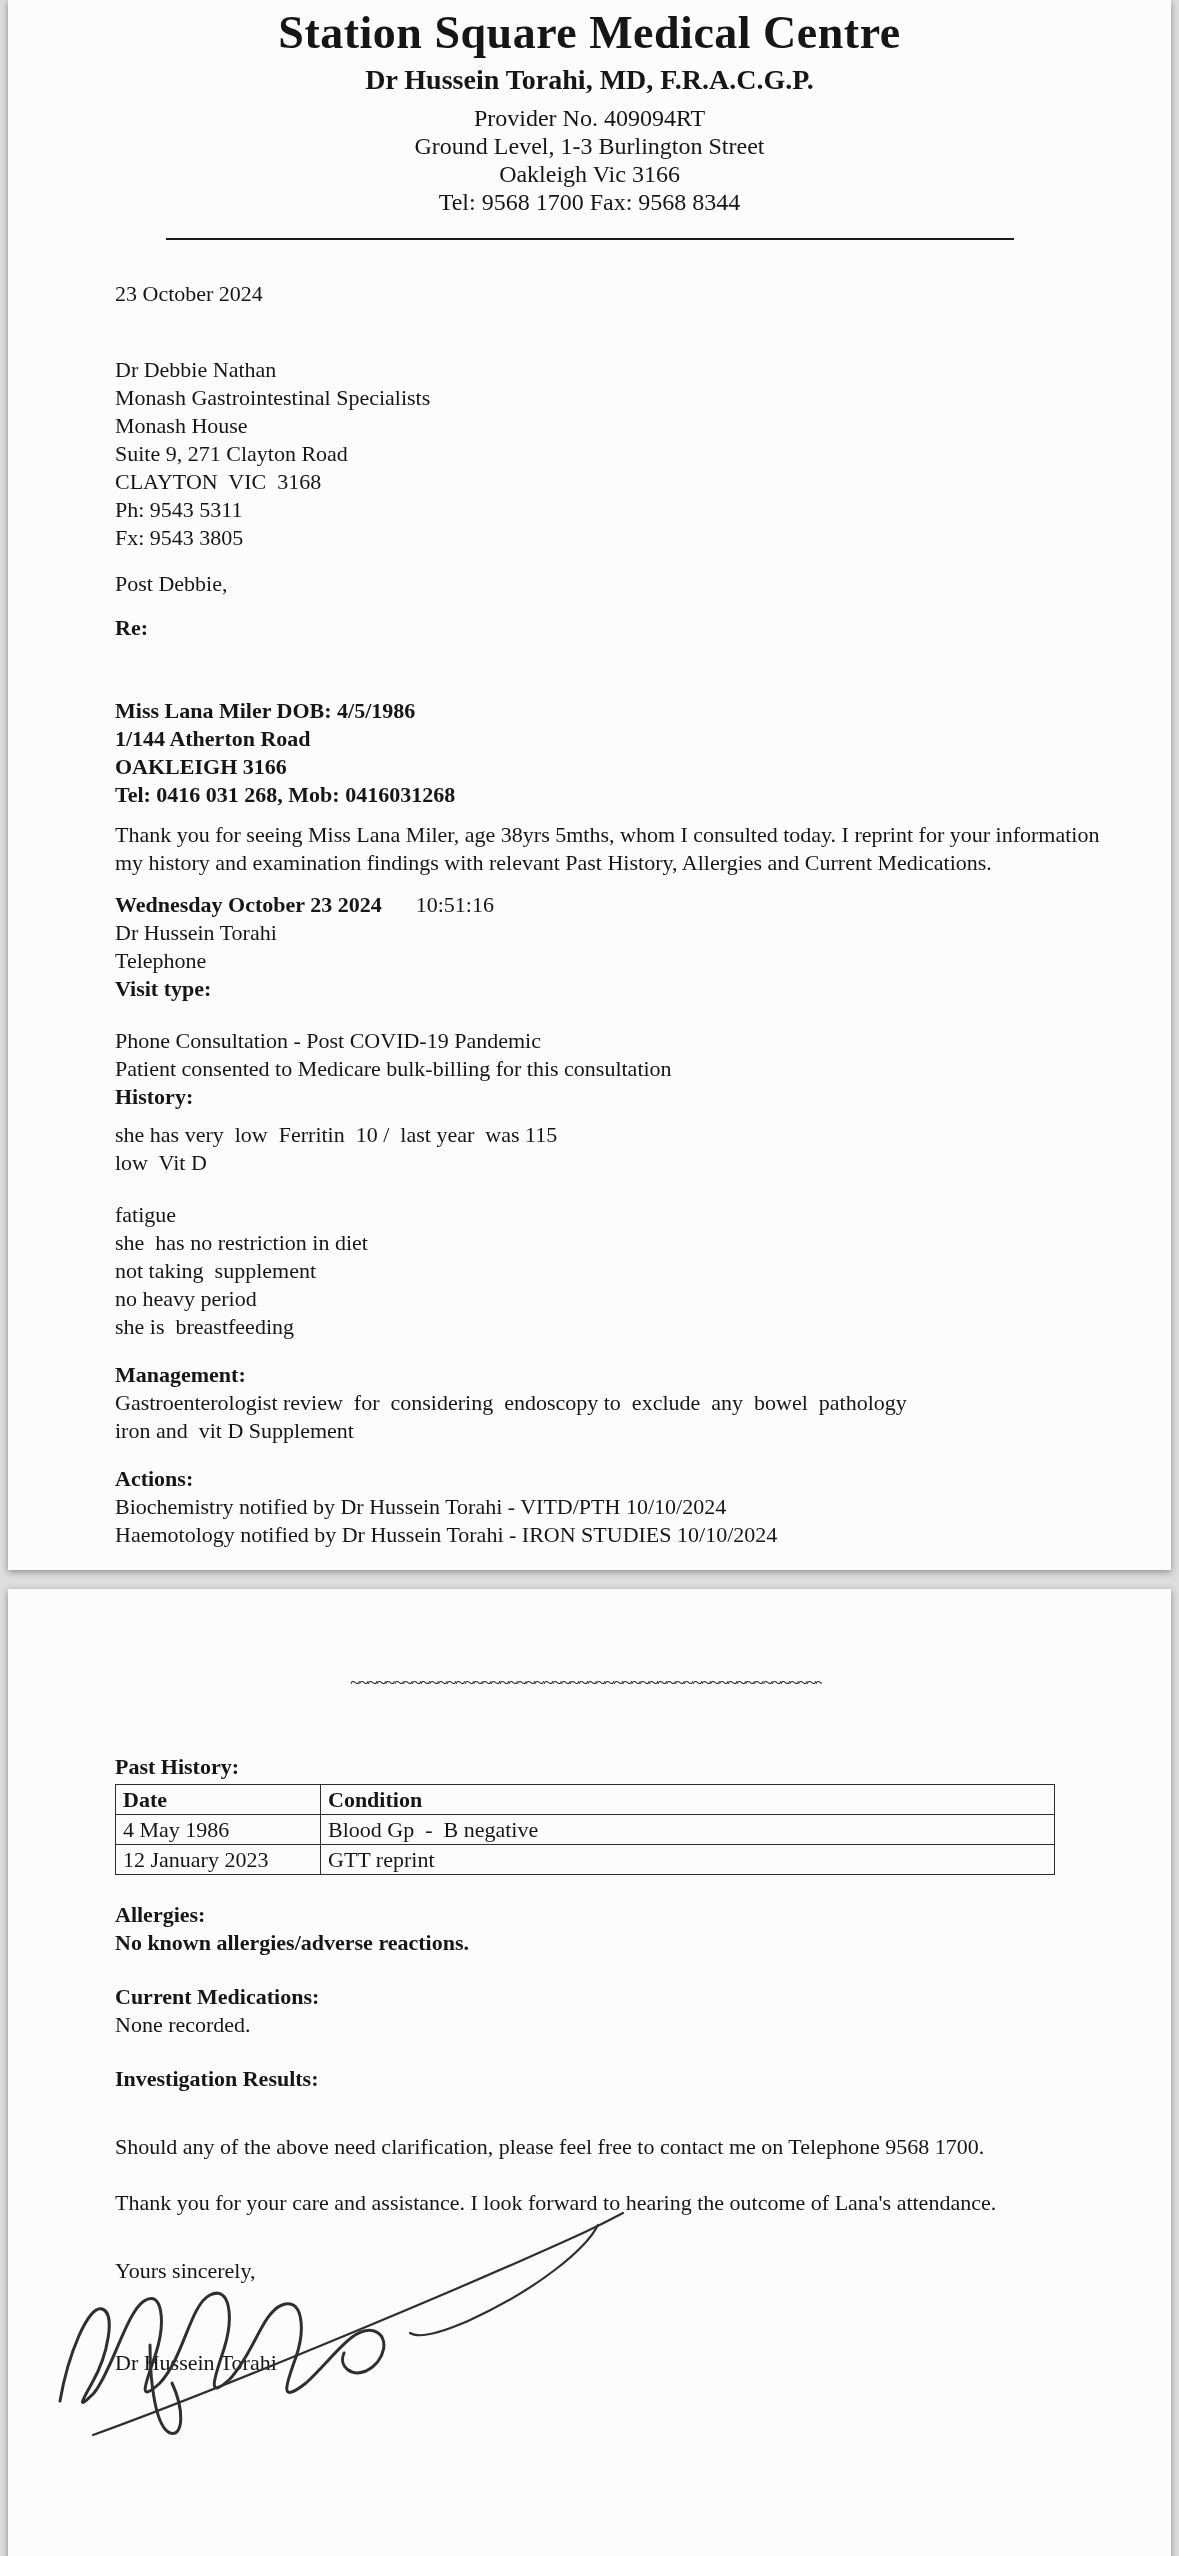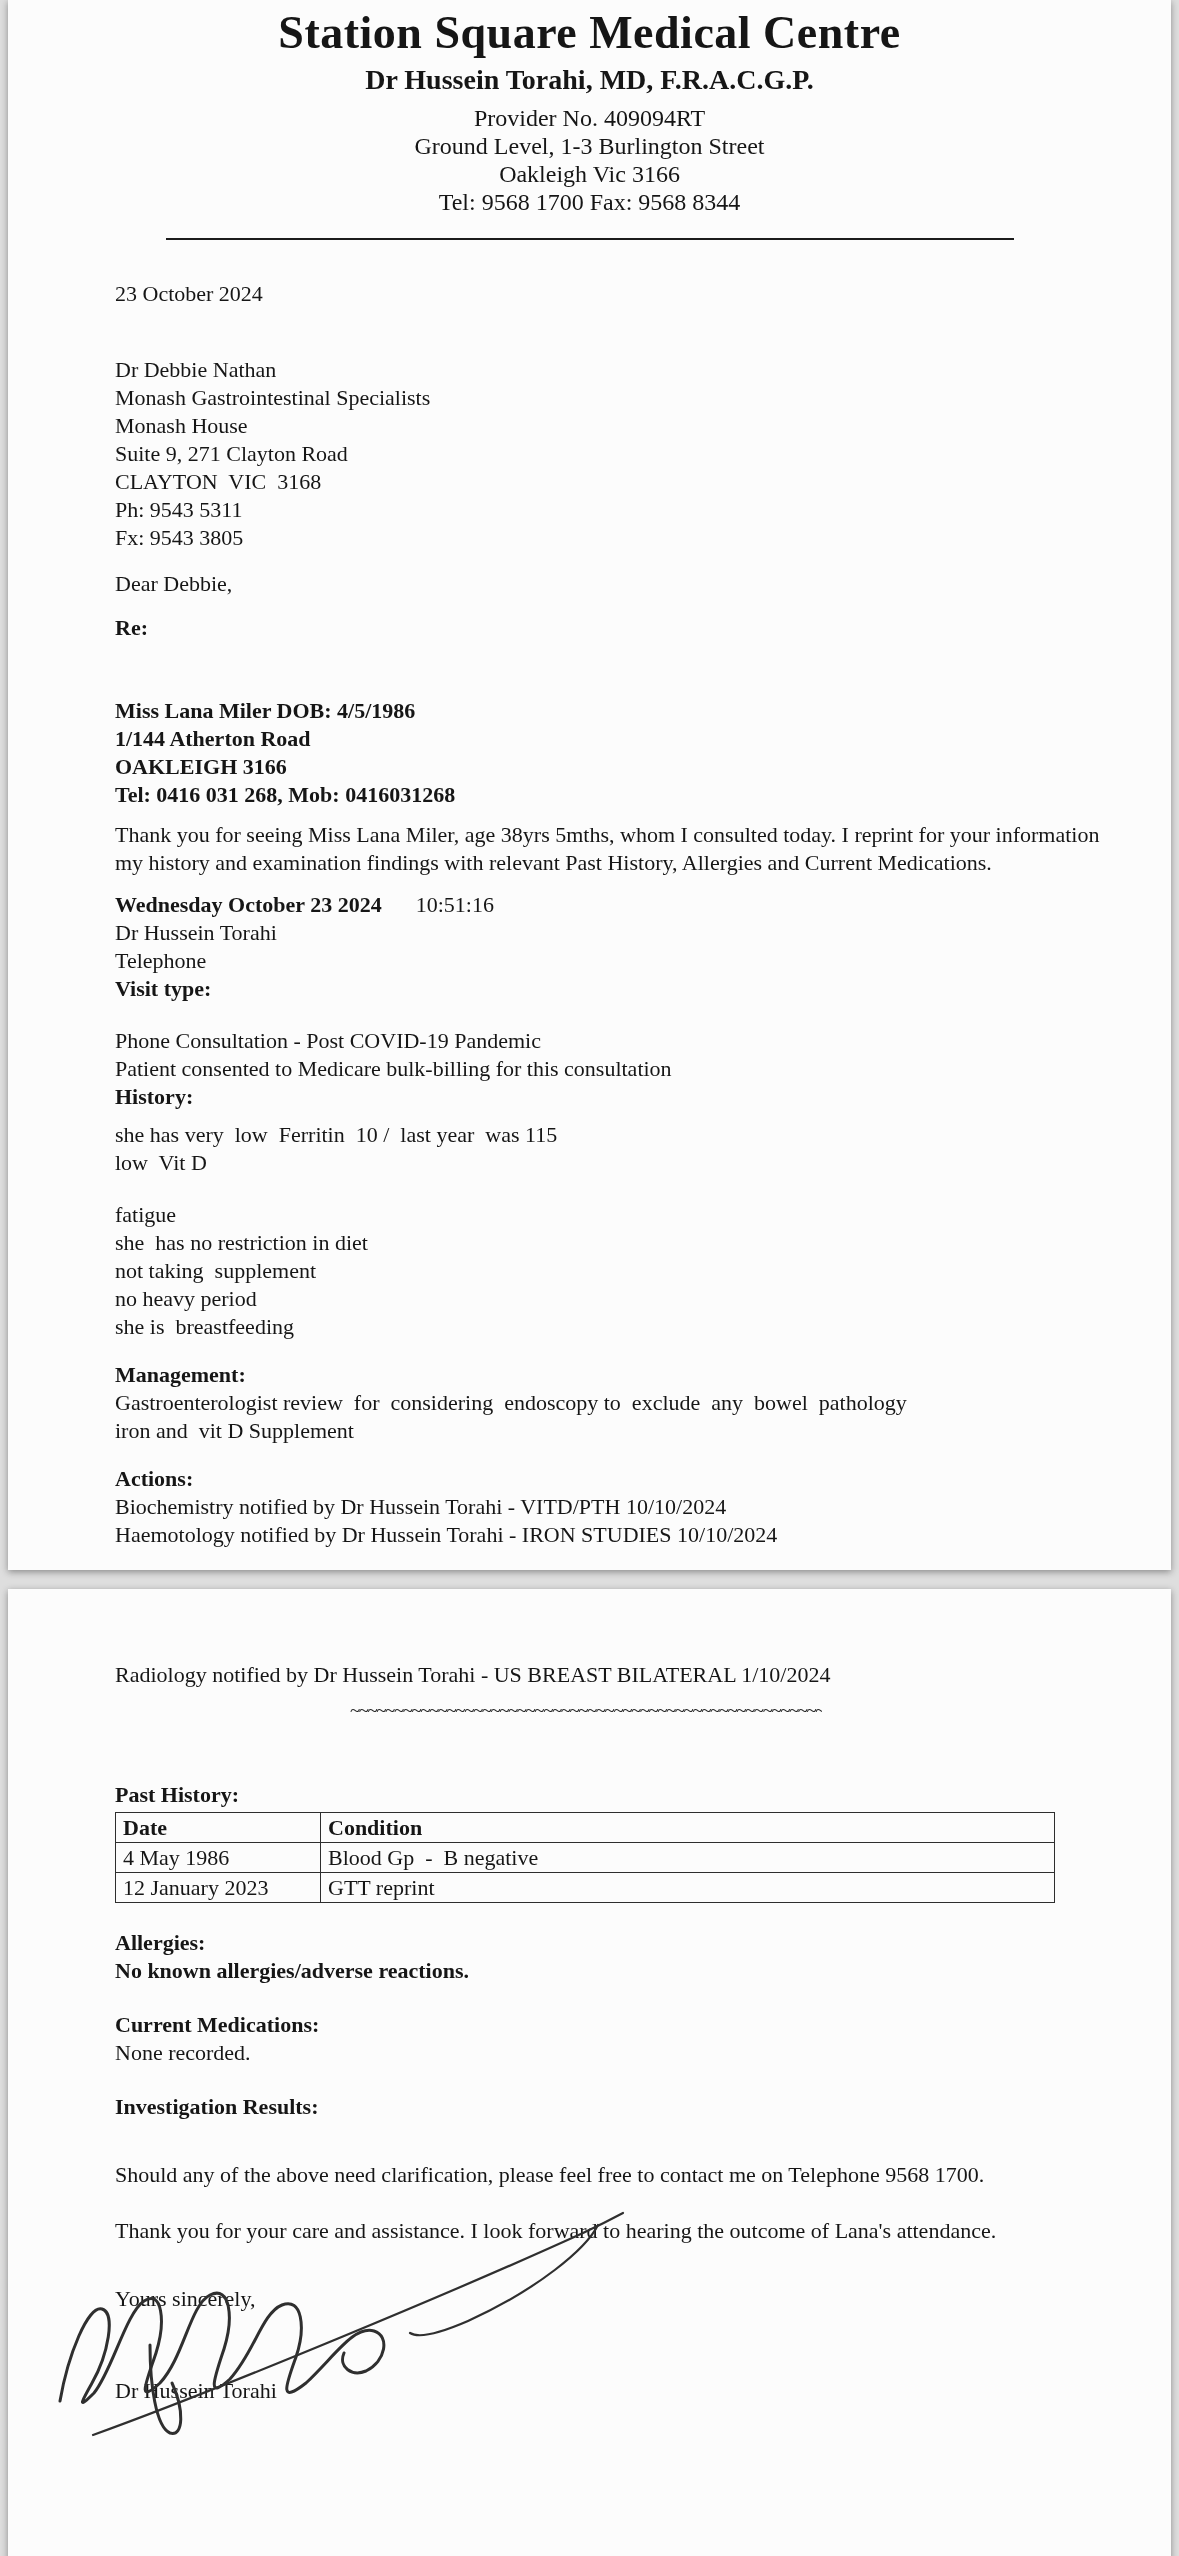--- a/index.html
+++ b/index.html
@@ -68,21 +68,21 @@
       <div class="recipient">
         <div class="line">Dr Debbie Nathan</div>
         <div class="line">Monash Gastrointestinal Specialists</div>
         <div class="line">Monash House</div>
         <div class="line">Suite 9, 271 Clayton Road</div>
         <div class="line">CLAYTON  VIC  3168</div>
         <div class="line">Ph: 9543 5311</div>
         <div class="line">Fx: 9543 3805</div>
       </div>
 
-      <div class="line salutation">Dear Debbie,</div>
+      <div class="line salutation">Post Debbie,</div>
 
       <div class="re-block">
         <div class="re-label">Re:</div>
         <div class="re-lines">
           <div class="line">Miss Lana Miler DOB: 4/5/1986</div>
           <div class="line">1/144 Atherton Road</div>
           <div class="line">OAKLEIGH 3166</div>
           <div class="line">Tel: 0416 031 268, Mob: 0416031268</div>
         </div>
       </div>
@@ -120,21 +120,20 @@
       <div class="line b gap4">Actions:</div>
       <div class="line">Biochemistry notified by Dr Hussein Torahi - VITD/PTH 10/10/2024</div>
       <div class="line">Haemotology notified by Dr Hussein Torahi - IRON STUDIES 10/10/2024</div>
     </div>
   </div>
 
   <div class="page-gap"></div>
 
   <div class="page page2">
     <div class="body">
-      <div class="line">Radiology notified by Dr Hussein Torahi - US BREAST BILATERAL 1/10/2024</div>
       <div class="squiggle">~~~~~~~~~~~~~~~~~~~~~~~~~~~~~~~~~~~~~~~~~~~~~~~~~~~~~~~~~~~~~~~~~~~~~~~~</div>
 
       <div class="line b u ph-heading" style="display:inline-block;">Past History:</div>
       <table class="ph">
         <tbody>
             <tr>
           <td class="col-date b">Date</td>
           <td class="b">Condition</td>
         </tr>
         <tr>

